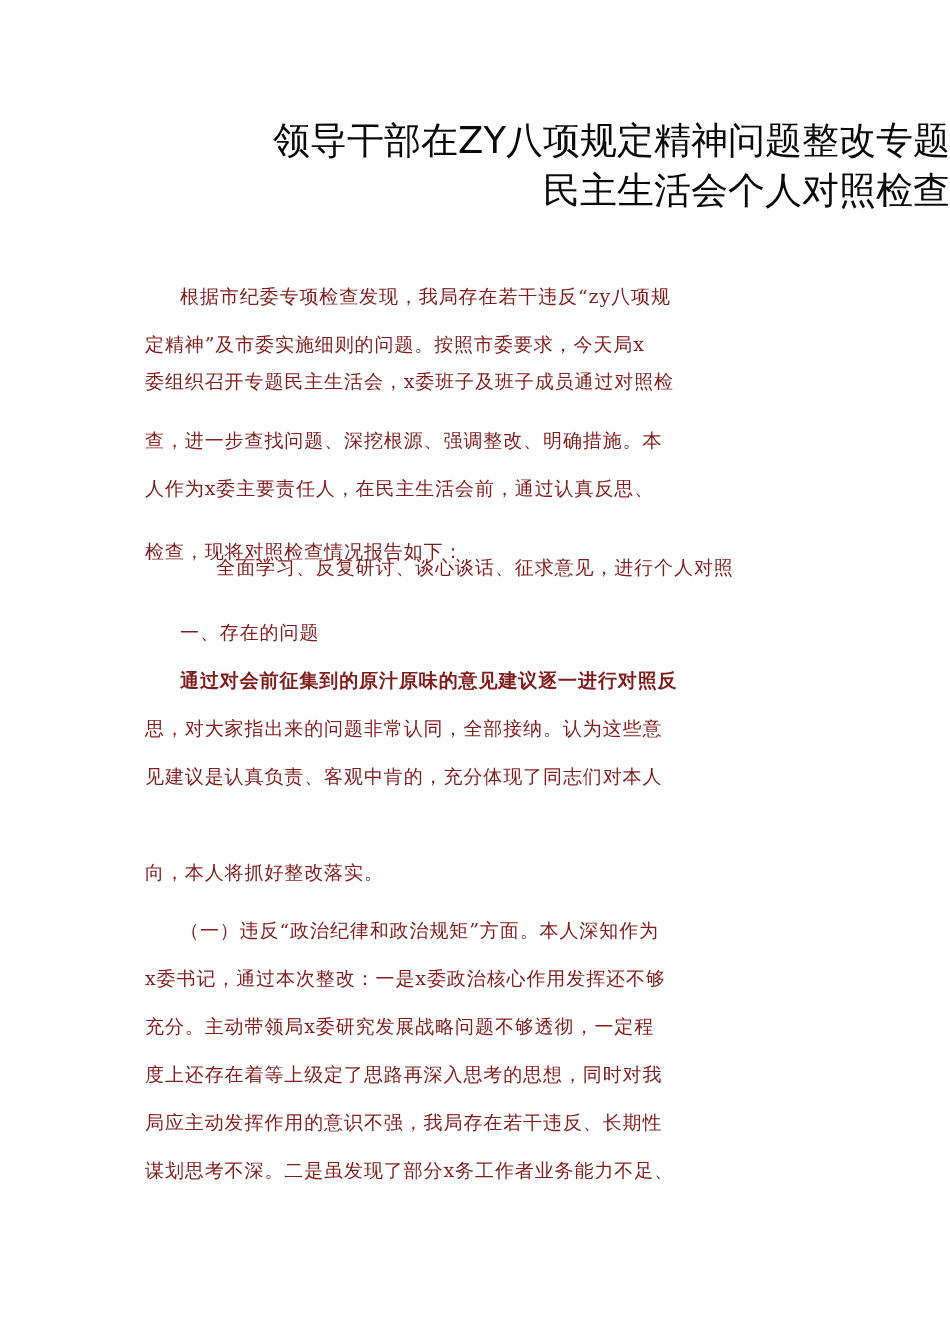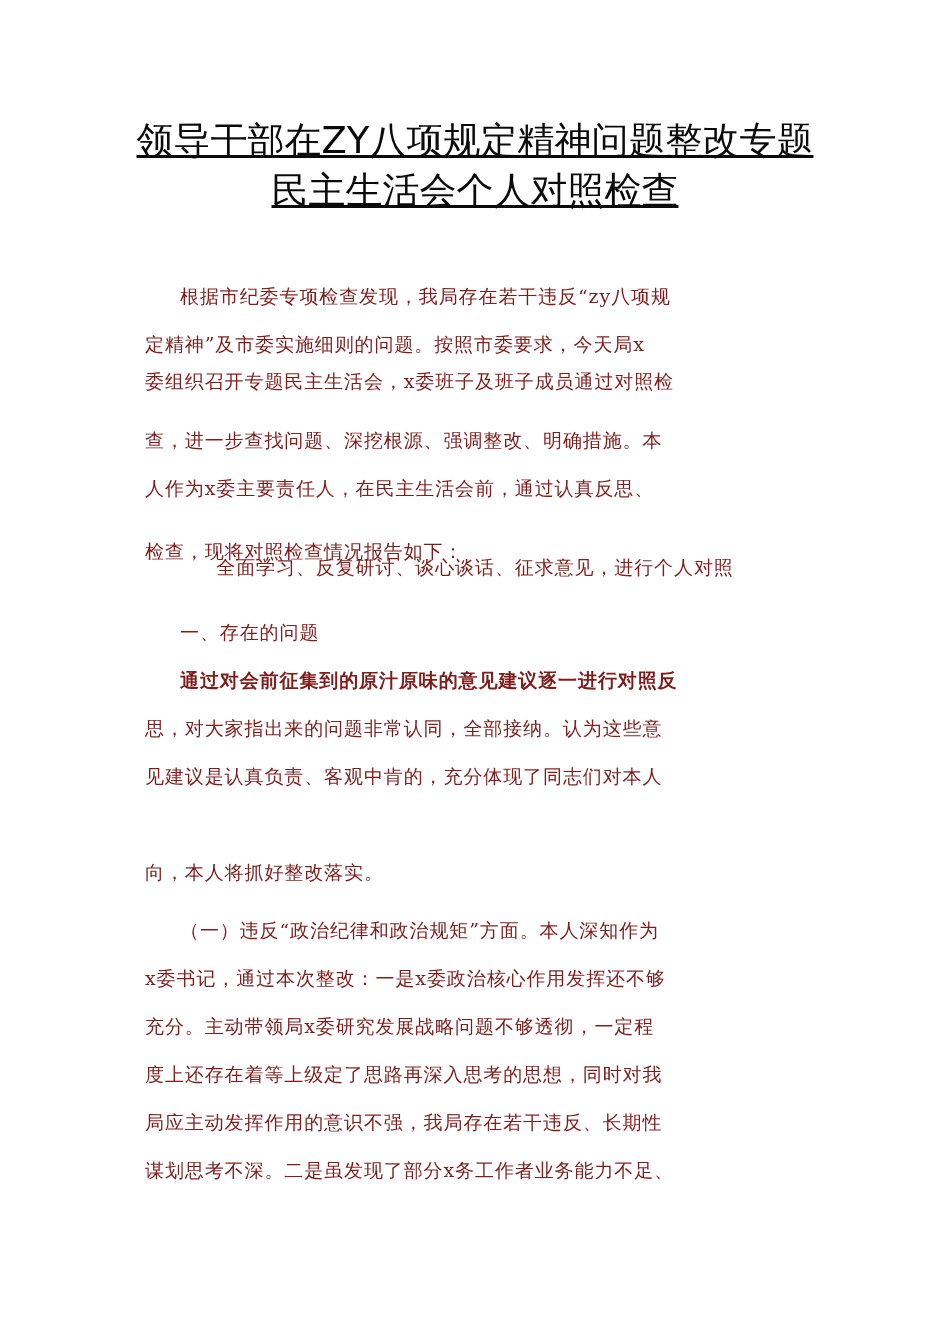--- a/index.html
+++ b/index.html
@@ -19,28 +19,27 @@
       position: absolute;
       left: 0; top: 0;
       width: 950px;
       height: 1344px;
       background: #ffffff;
     }
     .title {
       position: absolute;
       left: 0;
       width: 950px;
-      text-align: center;
+      text-align: right;
       font-family: "DejaVu Sans", "Liberation Sans", sans-serif;
       font-size: 37px;
       line-height: 50px;
       color: #0a0a0a;
       letter-spacing: 0px;
       white-space: nowrap;
-      text-decoration: underline;
     }
     .line {
       position: absolute;
       left: 145px;
       width: 660px;
       font-size: 19px;
       line-height: 30px;
       white-space: nowrap;
       letter-spacing: 0.9px;
       color: #7f1d1d;

